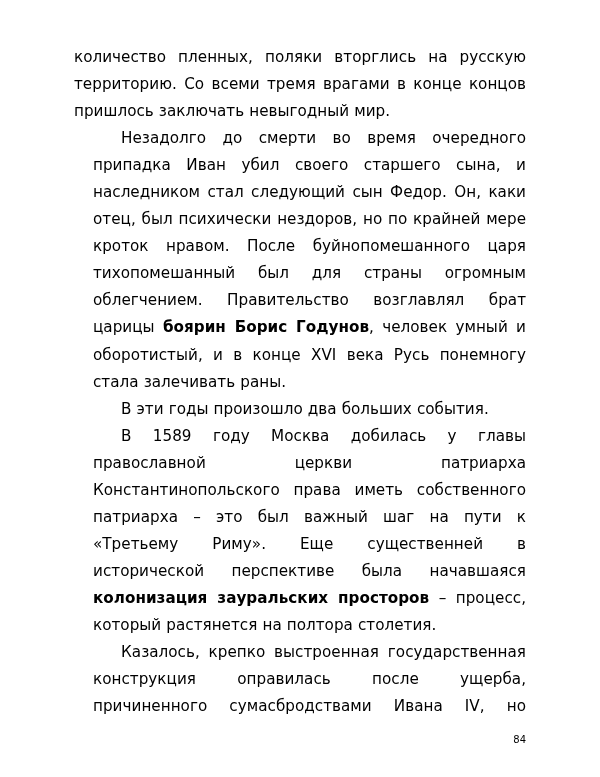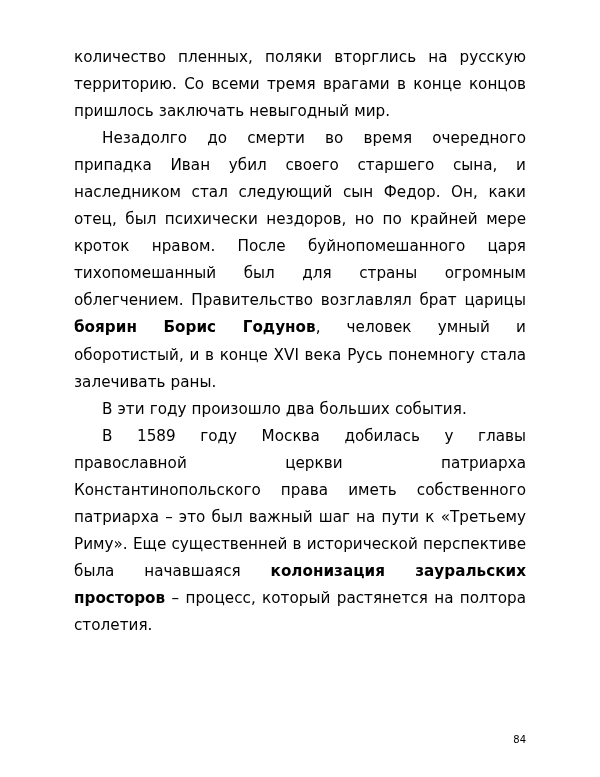--- a/index.html
+++ b/index.html
@@ -28,20 +28,21 @@
     text-justify: inter-word;
     letter-spacing: 0.02px;
     word-spacing: 0.2px;
   }
   .para {
     margin: 0;
     text-align: justify;
   }
   .para.indent {
     text-indent: 28px;
+    margin-left: 19px;
   }
   
   .para.stretch-last::after {
     content: "";
     display: inline-block;
     width: 100%;
   }
   b.bold {
     font-weight: bold;
   }
@@ -54,17 +55,18 @@
     color: #000000;
   }
 </style>
 </head>
 <body>
 
 <div class="page">
   <div class="text-body" id="body-text">
       <p class="para"><span>количество пленных, поляки вторглись на русскую территорию. Со всеми тремя врагами в конце концов пришлось заключать невыгодный мир.</span></p>
       <p class="para indent"><span>Незадолго до смерти во время очередного припадка Иван убил своего старшего сына, и наследником стал следующий сын Федор. Он, каки отец, был психически нездоров, но по крайней мере кроток нравом. После буйнопомешанного царя тихопомешанный был для страны огромным облегчением. Правительство возглавлял брат царицы </span><b class="bold">боярин Борис Годунов</b><span>, человек умный и оборотистый, и в конце XVI века Русь понемногу стала залечивать раны.</span></p>
-      <p class="para indent"><span>В эти году произошло два больших события.</span></p>
+      <p class="para indent"><span>В эти годы произошло два больших события.</span></p>
       <p class="para indent"><span>В 1589 году Москва добилась у главы православной церкви патриарха Константинопольского права иметь собственного патриарха – это был важный шаг на пути к «Третьему Риму». Еще существенней в исторической перспективе была начавшаяся </span><b class="bold">колонизация зауральских просторов</b><span> – процесс, который растянется на полтора столетия.</span></p>
+      <p class="para indent stretch-last"><span>Казалось, крепко выстроенная государственная конструкция оправилась после ущерба, причиненного сумасбродствами Ивана IV, но</span></p>
     </div>
   <div class="page-number">84</div>
 </div>
 
 </body></html>

